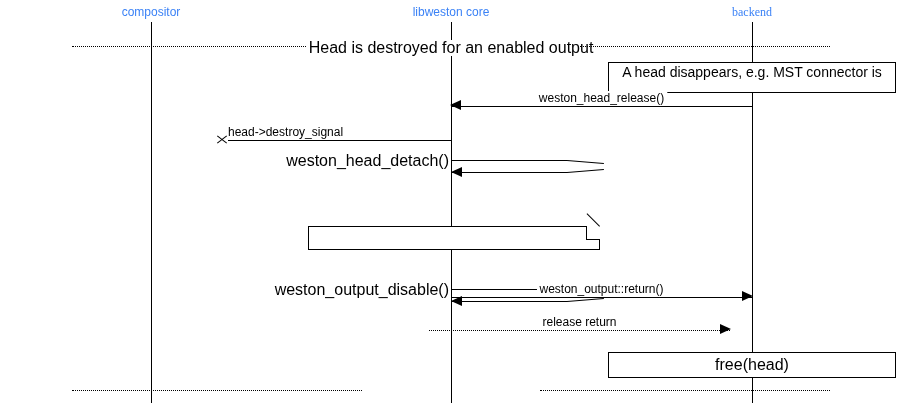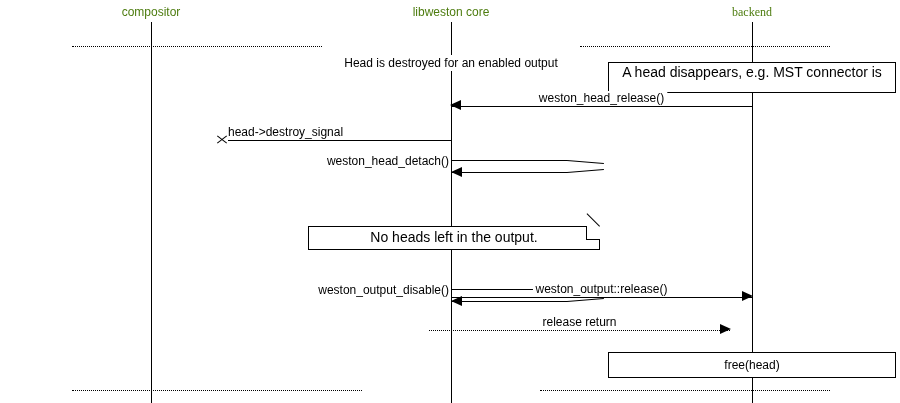--- a/index.html
+++ b/index.html
@@ -15,21 +15,21 @@
     position: relative;
     width: 900px;
     height: 403px;
     background: #ffffff;
     overflow: hidden;
   }
   .lifeline-label {
     position: absolute;
     font-size: 12px;
     line-height: 14px;
-    color: #4d7c0f;
+    color: #3b82f6;
     white-space: nowrap;
     transform: translateX(-50%);
     text-align: center;
   }
   .lifeline-line {
     position: absolute;
     width: 0;
     border-left: 1px solid #000000;
   }
   .separator {
@@ -40,22 +40,22 @@
   }
   .separator .sep-line-left,
   .separator .sep-line-right {
     position: absolute;
     top: 8px;
     height: 0;
     border-top: 1px dotted #000000;
   }
   .separator .sep-text {
     position: absolute;
-    top: 17px;
-    font-size: 12px;
+    top: 2px;
+    font-size: 16px;
     line-height: 16px;
     white-space: nowrap;
     background: #ffffff;
     padding: 0 2px;
     transform: translateX(-50%);
   }
   .msg {
     position: absolute;
     height: 18px;
   }
@@ -137,21 +137,21 @@
   .selfmsg .sm-tip-b {
     position: absolute;
     height: 0;
     border-top: 1px solid #000000;
     transform-origin: left center;
   }
   .selfmsg .sm-label {
     position: absolute;
     right: 100%;
     top: -4px;
-    font-size: 12px;
+    font-size: 16px;
     line-height: 14px;
     white-space: nowrap;
     padding-right: 3px;
   }
   .note {
     position: absolute;
     border: 1px solid #000000;
     background: #ffffff;
     box-sizing: border-box;
     font-size: 14px;
@@ -181,21 +181,21 @@
     height: 0;
     border-top: 1px solid #000000;
     transform-origin: right top;
     transform: rotate(45deg);
   }
   .activation {
     position: absolute;
     border: 1px solid #000000;
     background: #ffffff;
     box-sizing: border-box;
-    font-size: 12px;
+    font-size: 16px;
     line-height: 14px;
     text-align: center;
   }
   .activation .act-text {
     display: block;
     padding: 5px 4px;
   }
 </style>
 </head>
 <body>
@@ -237,38 +237,37 @@
     <div class="sm-top" style="width:115px;"></div>
     <div class="sm-tip-a" style="left:115px; top:2px; width:37px; transform:rotate(4.6deg);"></div>
     <div class="sm-tip-b" style="left:115px; top:14px; width:37px; transform:rotate(-4.6deg);"></div>
     <div class="sm-bot" style="width:115px;"></div>
     <div class="arrowhead-left" style="top:9px; left:-1px;"></div>
     <div class="sm-label">weston_head_detach()</div>
   </div>
 
 
   <div class="note folded" style="left:308px; top:226px; width:292px; height:24px;">
-    <span class="note-text" style="padding-top:3px;">No heads left in the output.</span>
     <span class="fold"></span>
     <span class="fold-diag"></span>
   </div>
 
   <div class="selfmsg" style="left:452px; top:255px; width:148px;margin-top:32px;">
     <div class="sm-top" style="width:115px;"></div>
     <div class="sm-tip-a" style="left:115px; top:2px; width:37px; transform:rotate(4.6deg);"></div>
     <div class="sm-tip-b" style="left:115px; top:14px; width:37px; transform:rotate(-4.6deg);"></div>
     <div class="sm-bot" style="width:115px;"></div>
     <div class="arrowhead-left" style="top:9px; left:-1px;"></div>
     <div class="sm-label">weston_output_disable()</div>
   </div>
 
   <div class="msg" style="left:451px; top:283px; width:301px;">
     <div class="msg-line"></div>
     <div class="arrowhead-right"></div>
-    <div class="msg-label">weston_output::release()</div>
+    <div class="msg-label">weston_output::return()</div>
   </div>
 
   <div class="msg dotted" style="left:429px; top:316px; width:301px;">
     <div class="msg-line"></div>
     <div class="arrowhead-right"></div>
     <div class="msg-label">release return</div>
   </div>
 
   <div class="activation" style="left:608px; top:352px; width:288px; height:26px;">
     <span class="act-text">free(head)</span>

